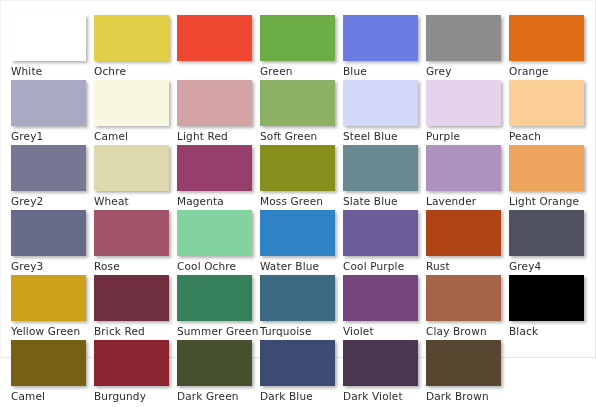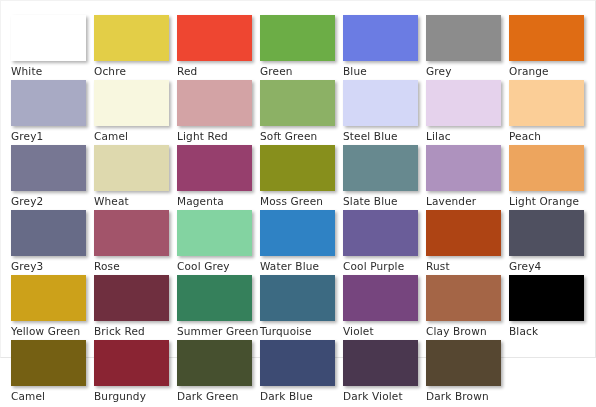--- a/index.html
+++ b/index.html
@@ -64,21 +64,20 @@
       <div class="swatch-cell">
         <div class="swatch-chip" style="background: rgb(255, 255, 255); box-shadow: rgba(0, 0, 0, 0.3) 2px 2px 3px;"></div>
         <div class="swatch-label">White</div>
       </div>
       <div class="swatch-cell">
         <div class="swatch-chip" style="background: rgb(227, 206, 71);"></div>
         <div class="swatch-label">Ochre</div>
       </div>
       <div class="swatch-cell">
         <div class="swatch-chip" style="background: rgb(238, 70, 49);"></div>
-        <div class="swatch-label">Red</div>
       </div>
       <div class="swatch-cell">
         <div class="swatch-chip" style="background: rgb(108, 173, 70);"></div>
         <div class="swatch-label">Green</div>
       </div>
       <div class="swatch-cell">
         <div class="swatch-chip" style="background: rgb(107, 124, 227);"></div>
         <div class="swatch-label">Blue</div>
       </div>
       <div class="swatch-cell">
@@ -104,21 +103,21 @@
       <div class="swatch-cell">
         <div class="swatch-chip" style="background: rgb(140, 177, 101);"></div>
         <div class="swatch-label">Soft Green</div>
       </div>
       <div class="swatch-cell">
         <div class="swatch-chip" style="background: rgb(211, 215, 247);"></div>
         <div class="swatch-label">Steel Blue</div>
       </div>
       <div class="swatch-cell">
         <div class="swatch-chip" style="background: rgb(229, 210, 236);"></div>
-        <div class="swatch-label">Lilac</div>
+        <div class="swatch-label">Purple</div>
       </div>
       <div class="swatch-cell">
         <div class="swatch-chip" style="background: rgb(251, 206, 151);"></div>
         <div class="swatch-label">Peach</div>
       </div>
       <div class="swatch-cell">
         <div class="swatch-chip" style="background: rgb(119, 119, 147);"></div>
         <div class="swatch-label">Grey2</div>
       </div>
       <div class="swatch-cell">
@@ -148,21 +147,21 @@
       <div class="swatch-cell">
         <div class="swatch-chip" style="background: rgb(103, 107, 135);"></div>
         <div class="swatch-label">Grey3</div>
       </div>
       <div class="swatch-cell">
         <div class="swatch-chip" style="background: rgb(162, 84, 106);"></div>
         <div class="swatch-label">Rose</div>
       </div>
       <div class="swatch-cell">
         <div class="swatch-chip" style="background: rgb(131, 211, 161);"></div>
-        <div class="swatch-label">Cool Grey</div>
+        <div class="swatch-label">Cool Ochre</div>
       </div>
       <div class="swatch-cell">
         <div class="swatch-chip" style="background: rgb(47, 130, 196);"></div>
         <div class="swatch-label">Water Blue</div>
       </div>
       <div class="swatch-cell">
         <div class="swatch-chip" style="background: rgb(106, 93, 153);"></div>
         <div class="swatch-label">Cool Purple</div>
       </div>
       <div class="swatch-cell">

